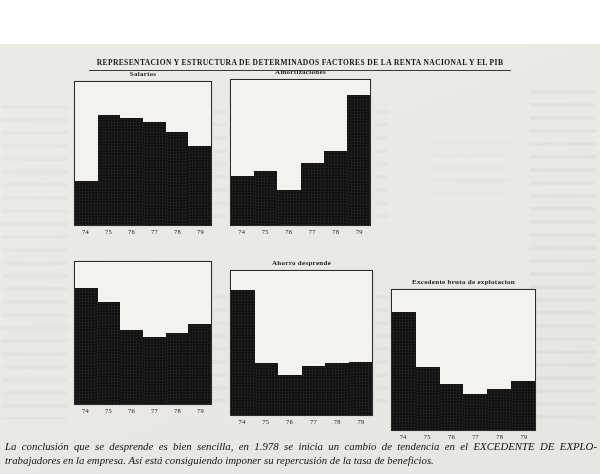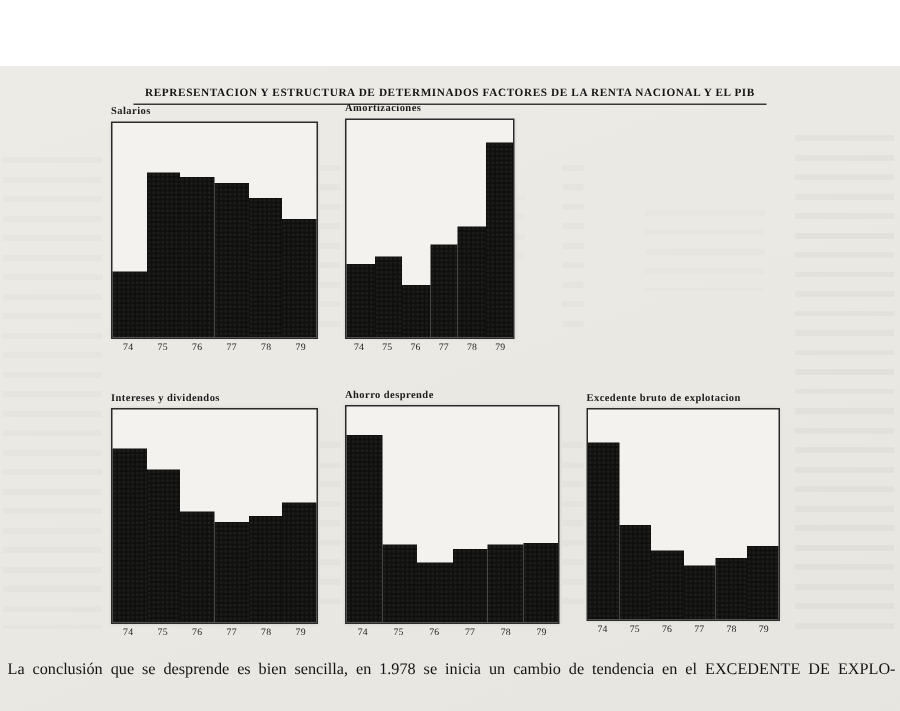--- a/index.html
+++ b/index.html
@@ -31,51 +31,51 @@
 
   .main-title{position:absolute;top:7px;left:0;right:0;text-align:center;}
   .main-title span{
     display:inline-block;
     font-weight:700;font-size:7.5px;letter-spacing:.4px;color:#151515;
     border-bottom:1px solid #3a3a3a;padding:0 8px 3px;
   }
 
   .chart{position:absolute;}
   .ctitle{
-    height:11px;
+    text-align:center;height:11px;
     font-weight:700;font-size:7px;letter-spacing:.3px;color:#1b1b1b;
     white-space:nowrap;
   }
   .box{
     border:1px solid #2b2b2b;
     background:#f3f2ee;
     box-shadow:0 0 2px rgba(0,0,0,.12);
   }
   .bars{display:flex;align-items:flex-end;height:100%;}
   .bar{
     flex:1;
     background-color:#0f0f0e;
     background-image:radial-gradient(rgba(244,243,238,.06) 1px, transparent 1.3px);
     background-size:3px 3px;
   }
   .labels{display:flex;height:9px;margin-top:2px;}
   .ylab{flex:1;text-align:center;font-size:6.5px;color:#232323;letter-spacing:.2px;}
 
   .c0{left:74px;top:26px;width:138px;}  .c0 .box{height:143px;}
-  .c1{left:230px;top:24px;width:113px;} .c1 .box{height:145px;}
+  .c1{left:230px;top:24px;width:141px;} .c1 .box{height:145px;}
   .c2{left:391px;top:25px;width:133px;} .c2 .box{height:144px;}
   .c3{left:74px;top:217px;width:138px;} .c3 .box{height:142px;}
   .c4{left:230px;top:215px;width:143px;}.c4 .box{height:144px;}
-  .c5{left:391px;top:217px;width:129px;}.c5 .box{height:140px;}
+  .c5{left:391px;top:234px;width:145px;}.c5 .box{height:140px;}
 
   .para{
     position:absolute;left:5px;top:395px;width:592px;
     font-size:10.8px;line-height:14.2px;color:#131313;
   }
-  .pline{text-align:justify;text-align-last:justify;}
+  .pline{text-align:justify;text-align-last:justify;font-style:italic;}
   .pline.last{text-align-last:left;}
 </style>
 </head>
 <body>
 
 <div class="page">
 
   <div class="bleed b1"></div>
   <div class="bleed b2"></div>
   <div class="bleed b3"></div>
@@ -129,21 +129,20 @@
         <div class="ylab">75</div>
         <div class="ylab">76</div>
         <div class="ylab">77</div>
         <div class="ylab">78</div>
         <div class="ylab">79</div>
       </div>
   </div>
 
 
   <div class="chart c3">
-    <div class="ctitle">Intereses y dividendos</div>
     <div class="box">
       <div class="bars">
           <div class="bar" style="height: 82%;"></div>
           <div class="bar" style="height: 72%;"></div>
           <div class="bar" style="height: 52%;"></div>
           <div class="bar" style="height: 47%;"></div>
           <div class="bar" style="height: 50%;"></div>
           <div class="bar" style="height: 56%;"></div>
         </div>
     </div>
@@ -196,15 +195,16 @@
         <div class="ylab">75</div>
         <div class="ylab">76</div>
         <div class="ylab">77</div>
         <div class="ylab">78</div>
         <div class="ylab">79</div>
       </div>
   </div>
 
   <div class="para">
     <div class="pline">La conclusión que se desprende es bien sencilla, en 1.978 se inicia un cambio de tendencia en el EXCEDENTE DE EXPLO-</div>
+    <div class="pline last">trabajadores en la empresa. Así está consiguiendo imponer su repercusión de la tasa de beneficios.</div>
   </div>
 
 </div>
 
 </body></html>

